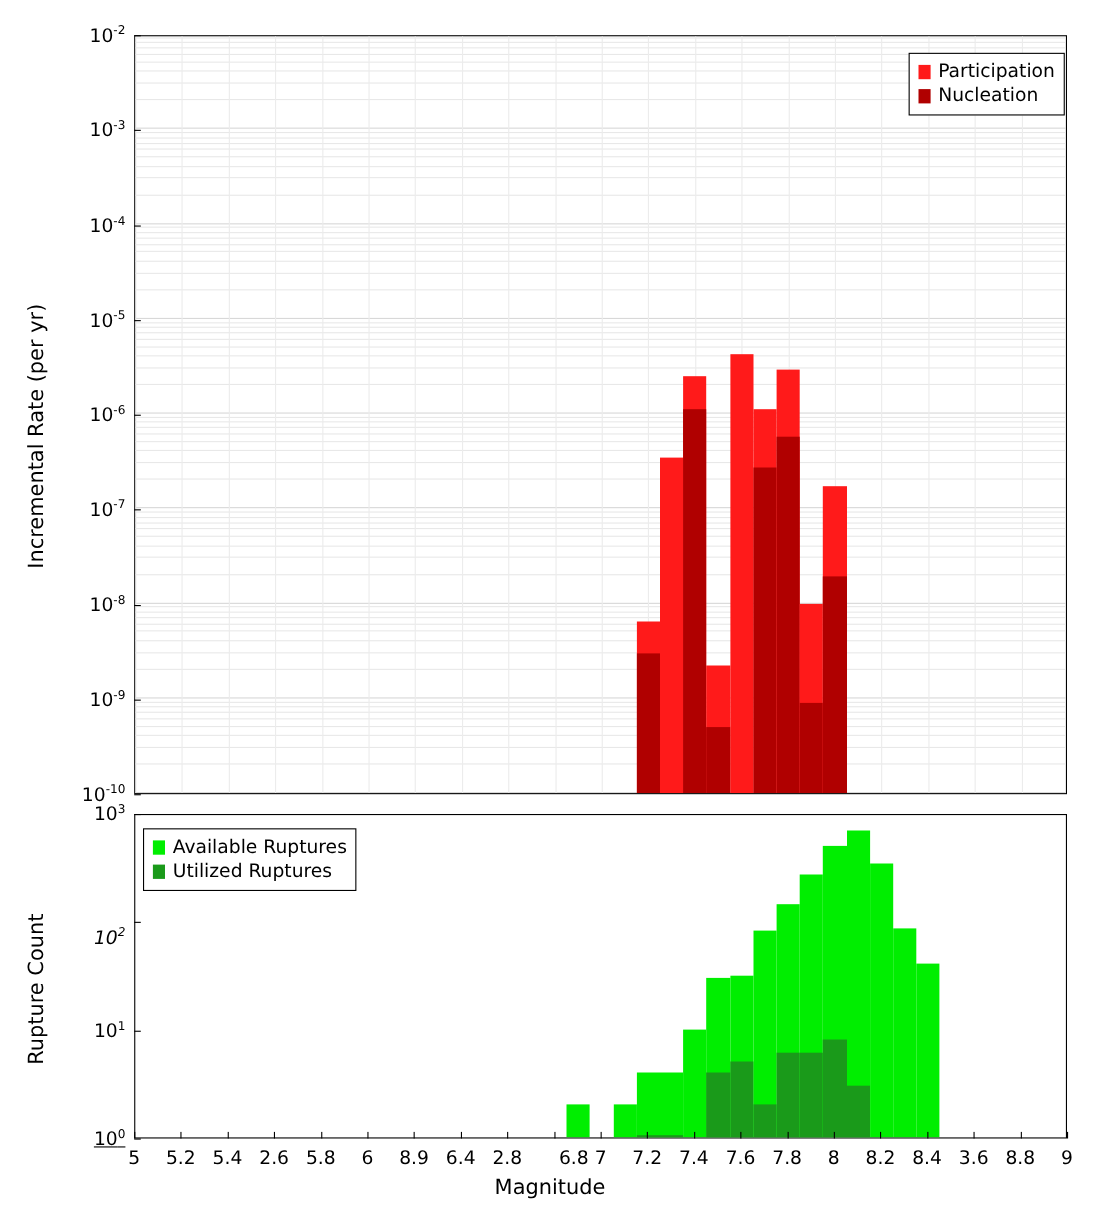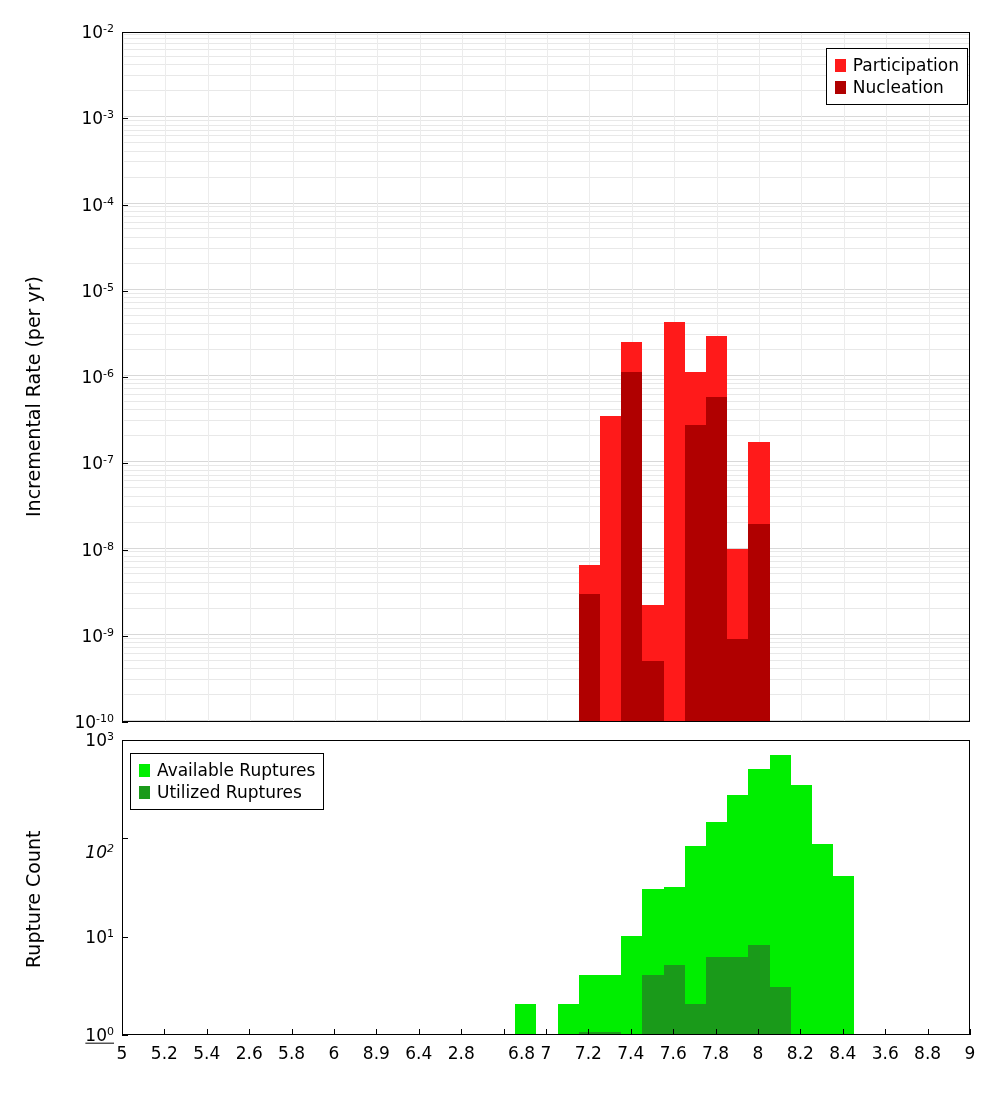--- a/index.html
+++ b/index.html
@@ -330,20 +330,21 @@
       <div class="xtick" style="left: 885.2px; top: 1043px;">3.6</div>
       <div class="tickmark" style="left: 885.2px; top: 1029px; width: 1px; height: 6px;"></div>
       <div class="xtick" style="left: 927.6px; top: 1043px;">8.8</div>
       <div class="tickmark" style="left: 927.6px; top: 1029px; width: 1px; height: 6px;"></div>
       <div class="xtick" style="left: 970px; top: 1043px;">9</div>
       <div class="tickmark" style="left: 970px; top: 1029px; width: 1px; height: 6px;"></div>
     </div>
 
   <div class="ylabel" id="ylabel-top" style="left: 22px; top: 517px;">Incremental Rate (per yr)</div>
   <div class="ylabel" id="ylabel-bottom" style="left: 22px; top: 967.5px;">Rupture Count</div>
+  <div class="xlabel" id="xlabel" style="top:1068px;">Magnitude</div>
 
   <div class="legend" id="legend-top" style="right:32px;top:48px;">
     <div class="row">
       <span class="swatch" id="sw-t0" style="background: rgb(255, 26, 26);"></span>
       <span class="ltext">Participation</span>
     </div>
     <div class="row">
       <span class="swatch" id="sw-t1" style="background: rgb(176, 0, 0);"></span>
       <span class="ltext">Nucleation</span>
     </div>

